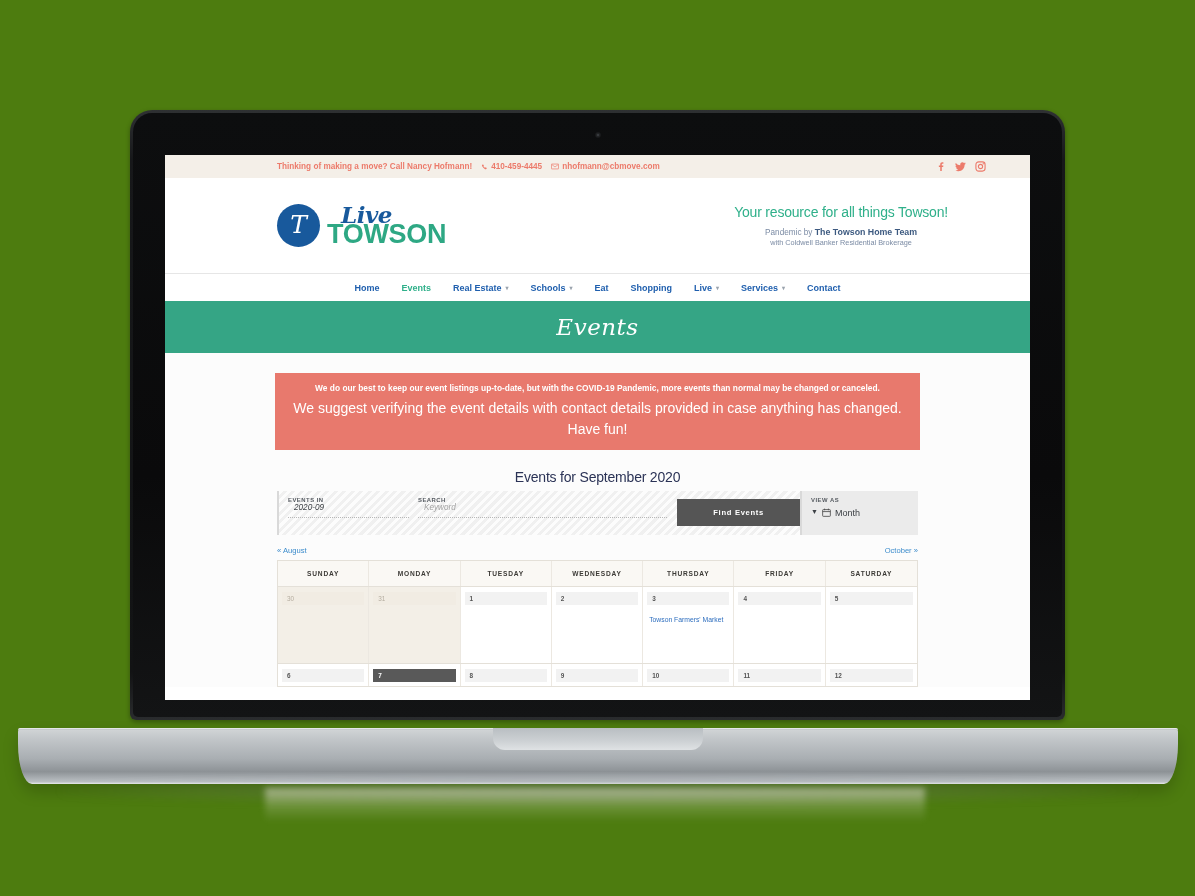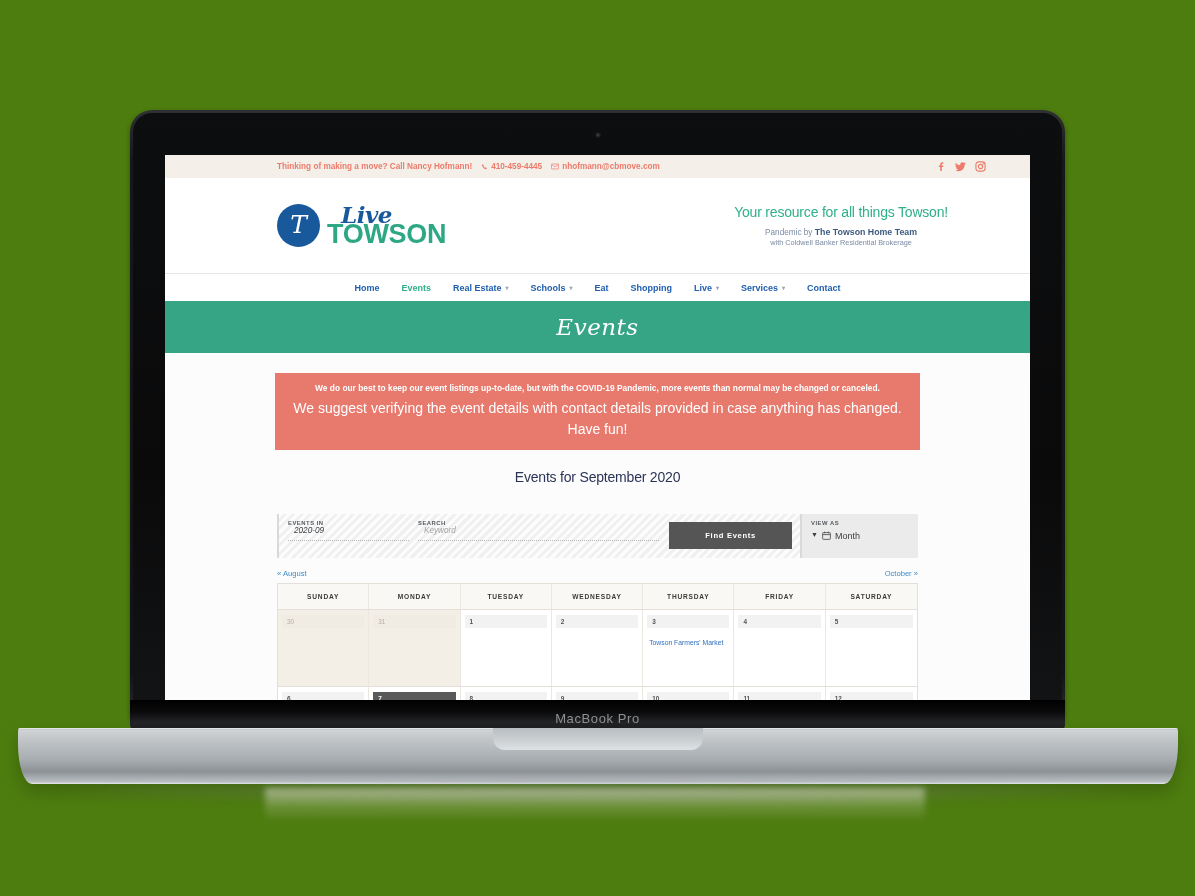--- a/index.html
+++ b/index.html
@@ -265,21 +265,21 @@
     padding: 10px 14px;
     box-sizing: border-box;
   }
   .alert-line1 { font-size: 8.4px; font-weight: bold; line-height: 1.4; }
   .alert-line2 { font-size: 14px; line-height: 1.5; margin-top: 3px; }
 
   .events-title {
     text-align: center;
     color: #2b3356;
     font-size: 14px;
-    margin: 19px 0 29px 0;
+    margin: 19px 0 6px 0;
     letter-spacing: -0.2px;
   }
 
   .searchbar {
     margin: 0 112px;
     height: 44px;
     display: flex;
     align-items: stretch;
     background-color: #f3f3f3;
     background-image: repeating-linear-gradient(
@@ -303,21 +303,21 @@
     font-size: 8.2px;
     color: #3c4045;
     border-bottom: 1px dotted #b8b8b8;
     padding: 0 4px 5px 6px;
     font-style: italic;
   }
   .sb-value.placeholder { color: #a3a3a3; }
   .sb-events-in { width: 130px; }
   .sb-search { flex: 1; }
   .sb-search .sb-value { margin-right: 10px; }
-  .find-btn-wrap { display: flex; align-items: center; padding-right: 8px; }
+  .find-btn-wrap { display: flex; align-items: center; padding-right: 0; }
   .find-btn {
     background: #555555;
     color: #fff;
     font-size: 7.6px;
     font-weight: bold;
     letter-spacing: 0.7px;
     padding: 9px 36px;
     cursor: pointer;
     border: none;
     white-space: nowrap;
@@ -617,23 +617,20 @@
                   <span class="daynum">12</span>
                 </div>
               </div>
             </div>
         </div>
 
       </div>
     </div>
   </div>
 
-  <div class="bottom-bezel">
-    <span class="macbook-label">MacBook Pro</span>
-  </div>
   <div class="laptop-base">
     <div class="base-top-line"></div>
     <div class="base-notch"></div>
   </div>
   <div class="base-shadow"></div>
   <div class="reflection"></div>
 
 </div>
 
 </body></html>

